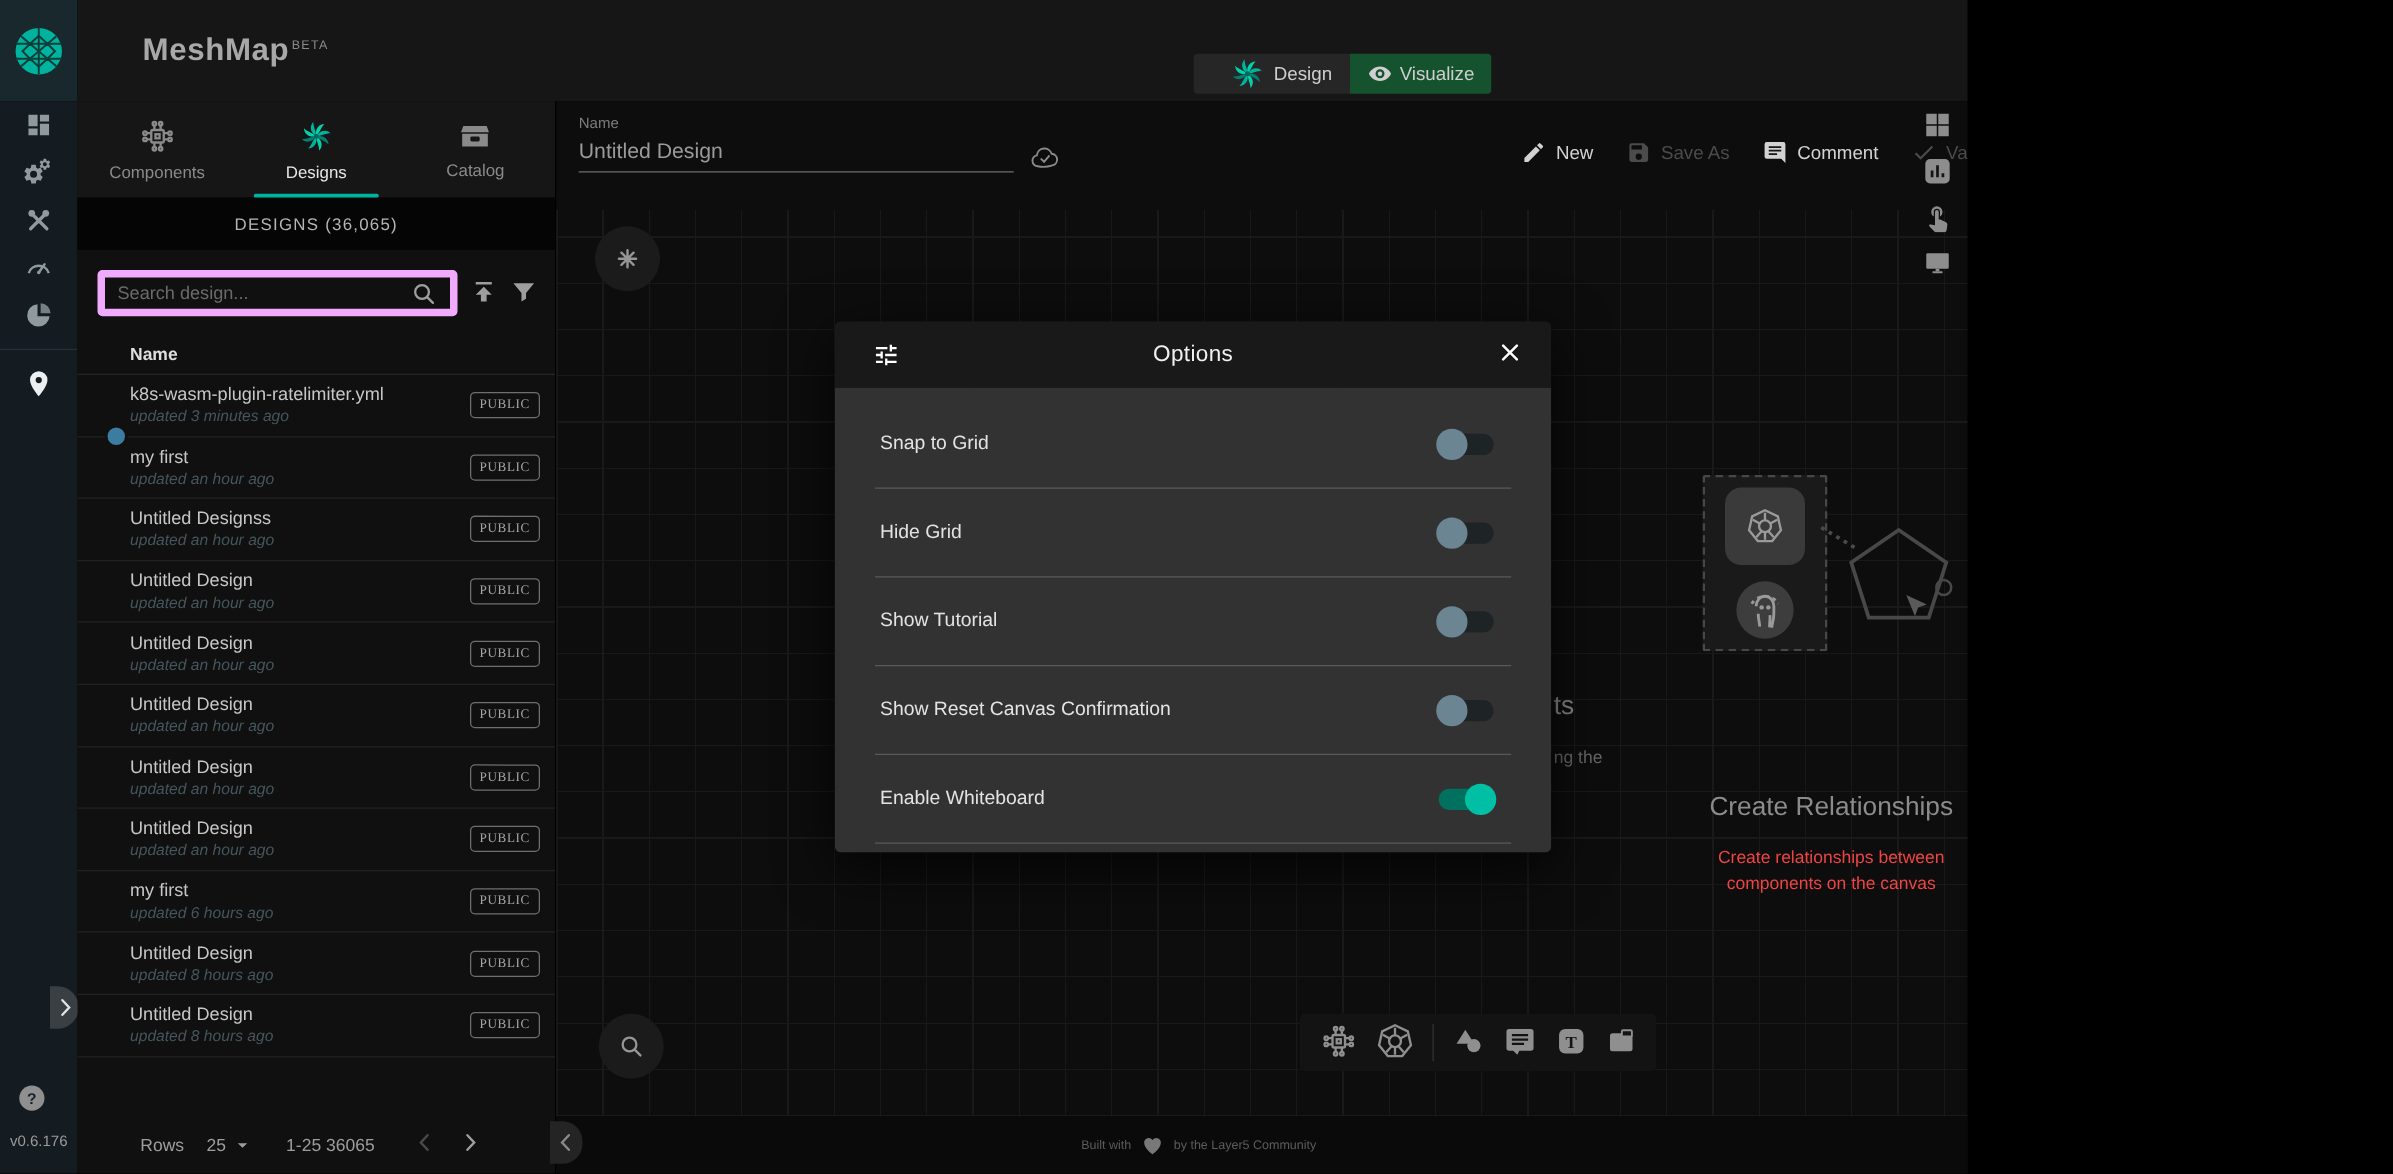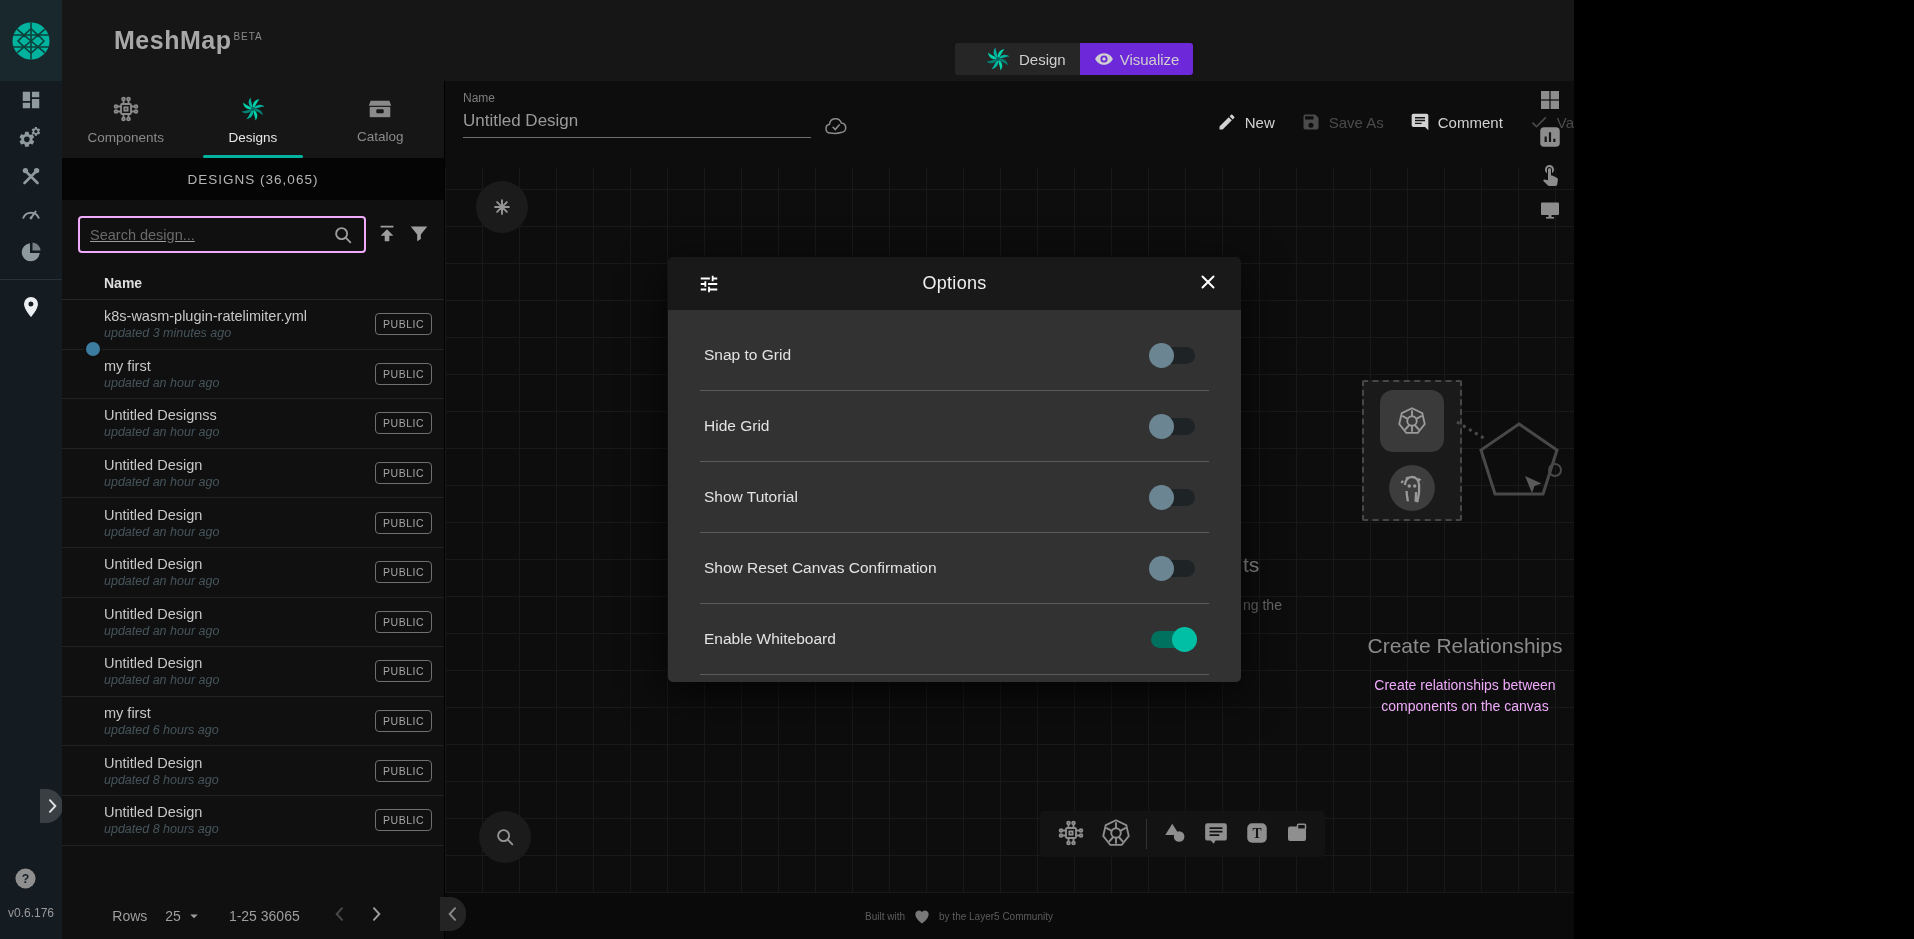--- a/index.html
+++ b/index.html
@@ -8,21 +8,21 @@
   #stage { position:relative; width:1574px; height:939px; background:#000; overflow:hidden; color:#9e9e9e; }
   .icon { display:inline-flex; align-items:center; justify-content:center; line-height:0; }
   .icon svg { display:block; }
 
   
   #logo-block { position:absolute; left:0; top:0; width:62px; height:81px; background:#19282c; display:flex; align-items:center; justify-content:center; }
   #app-header { position:absolute; left:62px; top:0; width:1852px; height:81px; background:#161616; }
   #brand { position:absolute; left:52px; top:26px; font-size:25px; font-weight:bold; color:#a8a8a8; letter-spacing:.5px; }
   #brand sup { font-size:10px; font-weight:normal; color:#8a8a8a; letter-spacing:1px; margin-left:2px; }
   #mode-tabs { position:absolute; left:893px; top:43px; display:flex; }
-  .mode-tab { display:flex; align-items:center; gap:6px; height:32px; padding:0 14px; border:none; cursor:pointer; color:#cfcfcf; font-size:15px; background:#6d28d9; font-family:inherit; }
+  .mode-tab { display:flex; align-items:center; gap:6px; height:32px; padding:0 14px; border:none; cursor:pointer; color:#cfcfcf; font-size:15px; background:#14532d; font-family:inherit; }
   .mode-tab.active { background:#262626; border-radius:3px 0 0 3px;padding-left:28px; }
   .mode-tab:last-child { border-radius:0 3px 3px 0; }
   #header-right { position:absolute; right:14px; top:0; height:81px; display:flex; align-items:center; gap:16px; }
   .mini-avatars { display:flex; }
   .mini-avatar { width:28px; height:28px; border-radius:50%; border:1px solid #4a4a4a; }
   .mini-avatar.a1 { background:radial-gradient(circle at 45% 40%, #2b2b30 0 30%, #0a0a0c 70%); }
   .mini-avatar.a2 { background:radial-gradient(circle at 50% 42%, #7d6a55 0 22%, #2c4b4e 55%, #132a2e 100%); margin-left:-8px; }
   .k8s-wrap { position:relative; width:32px; height:32px; }
   .k8s-badge { position:absolute; right:-7px; top:-6px; width:19px; height:19px; border-radius:50%; background:#bdbdbd; color:#1d1d1d; font-size:11px; display:flex; align-items:center; justify-content:center; }
   .hdr-btn { background:none; border:none; cursor:pointer; color:#9e9e9e; }
@@ -38,31 +38,31 @@
   #version { position:absolute; left:0; top:906px; width:62px; text-align:center; font-size:12px; color:#9a9a9a; }
 
   
   #panel { position:absolute; left:62px; top:81px; width:383px; height:858px; background:#101010; border-right:1px solid #000; }
   #panel-tabs { display:flex; height:77px; background:#161616; }
   .panel-tab { flex:1; display:flex; flex-direction:column; align-items:center; justify-content:center; gap:6px; background:none; border:none; cursor:pointer; color:#8a8a8a; font-size:13.5px; position:relative; font-family:inherit; }
   .panel-tab.active { color:#e6e6e6; }
   .panel-tab.active::after { content:""; position:absolute; left:14px; right:14px; bottom:0; height:3px; background:#00B39F; border-radius:2px; }
   #section-header { height:42px; background:#050505; display:flex; align-items:center; justify-content:center; font-size:13.5px; letter-spacing:1px; color:#b5b5b5; }
   #search-row { display:flex; align-items:center; gap:10px; padding:16px 14px 12px 16px; }
-  #search-box { flex:1; display:flex; align-items:center; border:2px solid #f0abfc; border-radius:4px; height:37px; padding:0 10px;text-decoration:underline; }
+  #search-box { flex:1; display:flex; align-items:center; border:6px solid #f0abfc; border-radius:4px; height:37px; padding:0 10px; }
   #search-input { flex:1; background:transparent; border:none; outline:none; color:#bdbdbd; font-size:14.5px; font-family:inherit; }
   #search-input::placeholder { color:#6a6a6a; }
   .tool-ic { background:none; border:none; color:#9e9e9e; cursor:pointer; }
   #col-header { padding:10px 0 8px 42px; font-size:14px; font-weight:bold; color:#dedede; border-bottom:1px solid #262626; }
   #design-rows { }
   .design-row { position:relative; height:49.6px; display:flex; align-items:center; border-bottom:1px solid #222; cursor:pointer; }
   .row-text { margin-left:42px; display:flex; flex-direction:column; gap:2px; }
   .row-name { font-size:14.5px; color:#c7c7c7; }
   .row-updated { font-size:12.5px; font-style:italic; color:#46555c; }
-  .row-badge { position:absolute; right:12px; top:50%; transform:translateY(-50%); border:1px solid #6f6f6f; border-radius:4px; color:#a5a5a5; font-size:10.5px; letter-spacing:.5px; padding:4px 7px; }
+  .row-badge { position:absolute; right:12px; top:50%; transform:translateY(-50%); border:1px solid #6f6f6f; border-radius:4px; color:#a5a5a5; font-size:10.5px; letter-spacing:.5px; padding:4px 7px;font-family:Liberation Serif, serif; }
   .collab-dot { position:absolute; left:22px; bottom:-9px; width:18px; height:18px; border-radius:50%; background:#3b7ca0; border:2px solid #101010; z-index:2; }
   #pagination { position:absolute; left:0; right:0; bottom:12px; display:flex; align-items:center; justify-content:center; gap:0; font-size:14px; color:#9e9e9e; }
   #rows-label { margin-right:18px; }
   #per-page { display:flex; align-items:center; gap:4px; background:none; border:none; color:#9e9e9e; font-size:14px; cursor:pointer; margin-right:26px; font-family:inherit; }
   #page-range { margin-right:22px; }
   .page-nav { background:none; border:none; color:#9e9e9e; cursor:pointer; padding:0 8px; }
   .page-nav.disabled { color:#4a4a4a; }
 
   
   #canvas { position:absolute; left:445px; top:81px; width:1469px; height:858px; background:#0d0d0d; }
@@ -87,21 +87,21 @@
   .dock-sep { width:1px; height:30px; background:#333; }
 
   
   #onboard { position:absolute; left:880px; top:295px; width:280px; color:#5a5a5a; }
   #dash-box { position:absolute; left:37px; top:4px; width:100px; height:141px; border:2px dashed #474747; background:#1a1a1a; border-radius:2px; }
   #tile-k8s { position:absolute; left:16px; top:8px; width:64px; height:62px; background:#3a3a3a; border-radius:13px; display:flex; align-items:center; justify-content:center; color:#9a9a9a; }
   #tile-squid { position:absolute; left:23px; top:81px; width:50px; height:50px; display:flex; align-items:center; justify-content:center; }
   #connector { position:absolute; left:130px; top:40px; }
   #pent-group { position:absolute; left:148px; top:42px; color:#484848; }
   #onboard-title { position:absolute; left:-90px; top:258px; width:460px; text-align:center; font-size:21px; color:#8b8b8b; }
-  .onboard-sub { position:absolute; left:-90px; width:460px; text-align:center; font-size:14px; color:#f0abfc; }
+  .onboard-sub { position:absolute; left:-90px; width:460px; text-align:center; font-size:14px; color:#ef4444; }
   #onboard-sub1 { top:301px; } #onboard-sub2 { top:322px; }
   .clipped-frag { position:absolute; z-index:5; }
   #frag-title { left:1243px; top:553px; font-size:21px; color:#8b8b8b; }
   #frag-sub { left:1243px; top:597px; font-size:14px; color:#686868; }
 
   
   #right-rail { position:absolute; right:4px; top:88px; width:40px; display:flex; flex-direction:column; align-items:center; gap:9px; z-index:6; }
   .rail-btn { background:none; border:none; color:#8d8d8d; cursor:pointer; }
 
   

